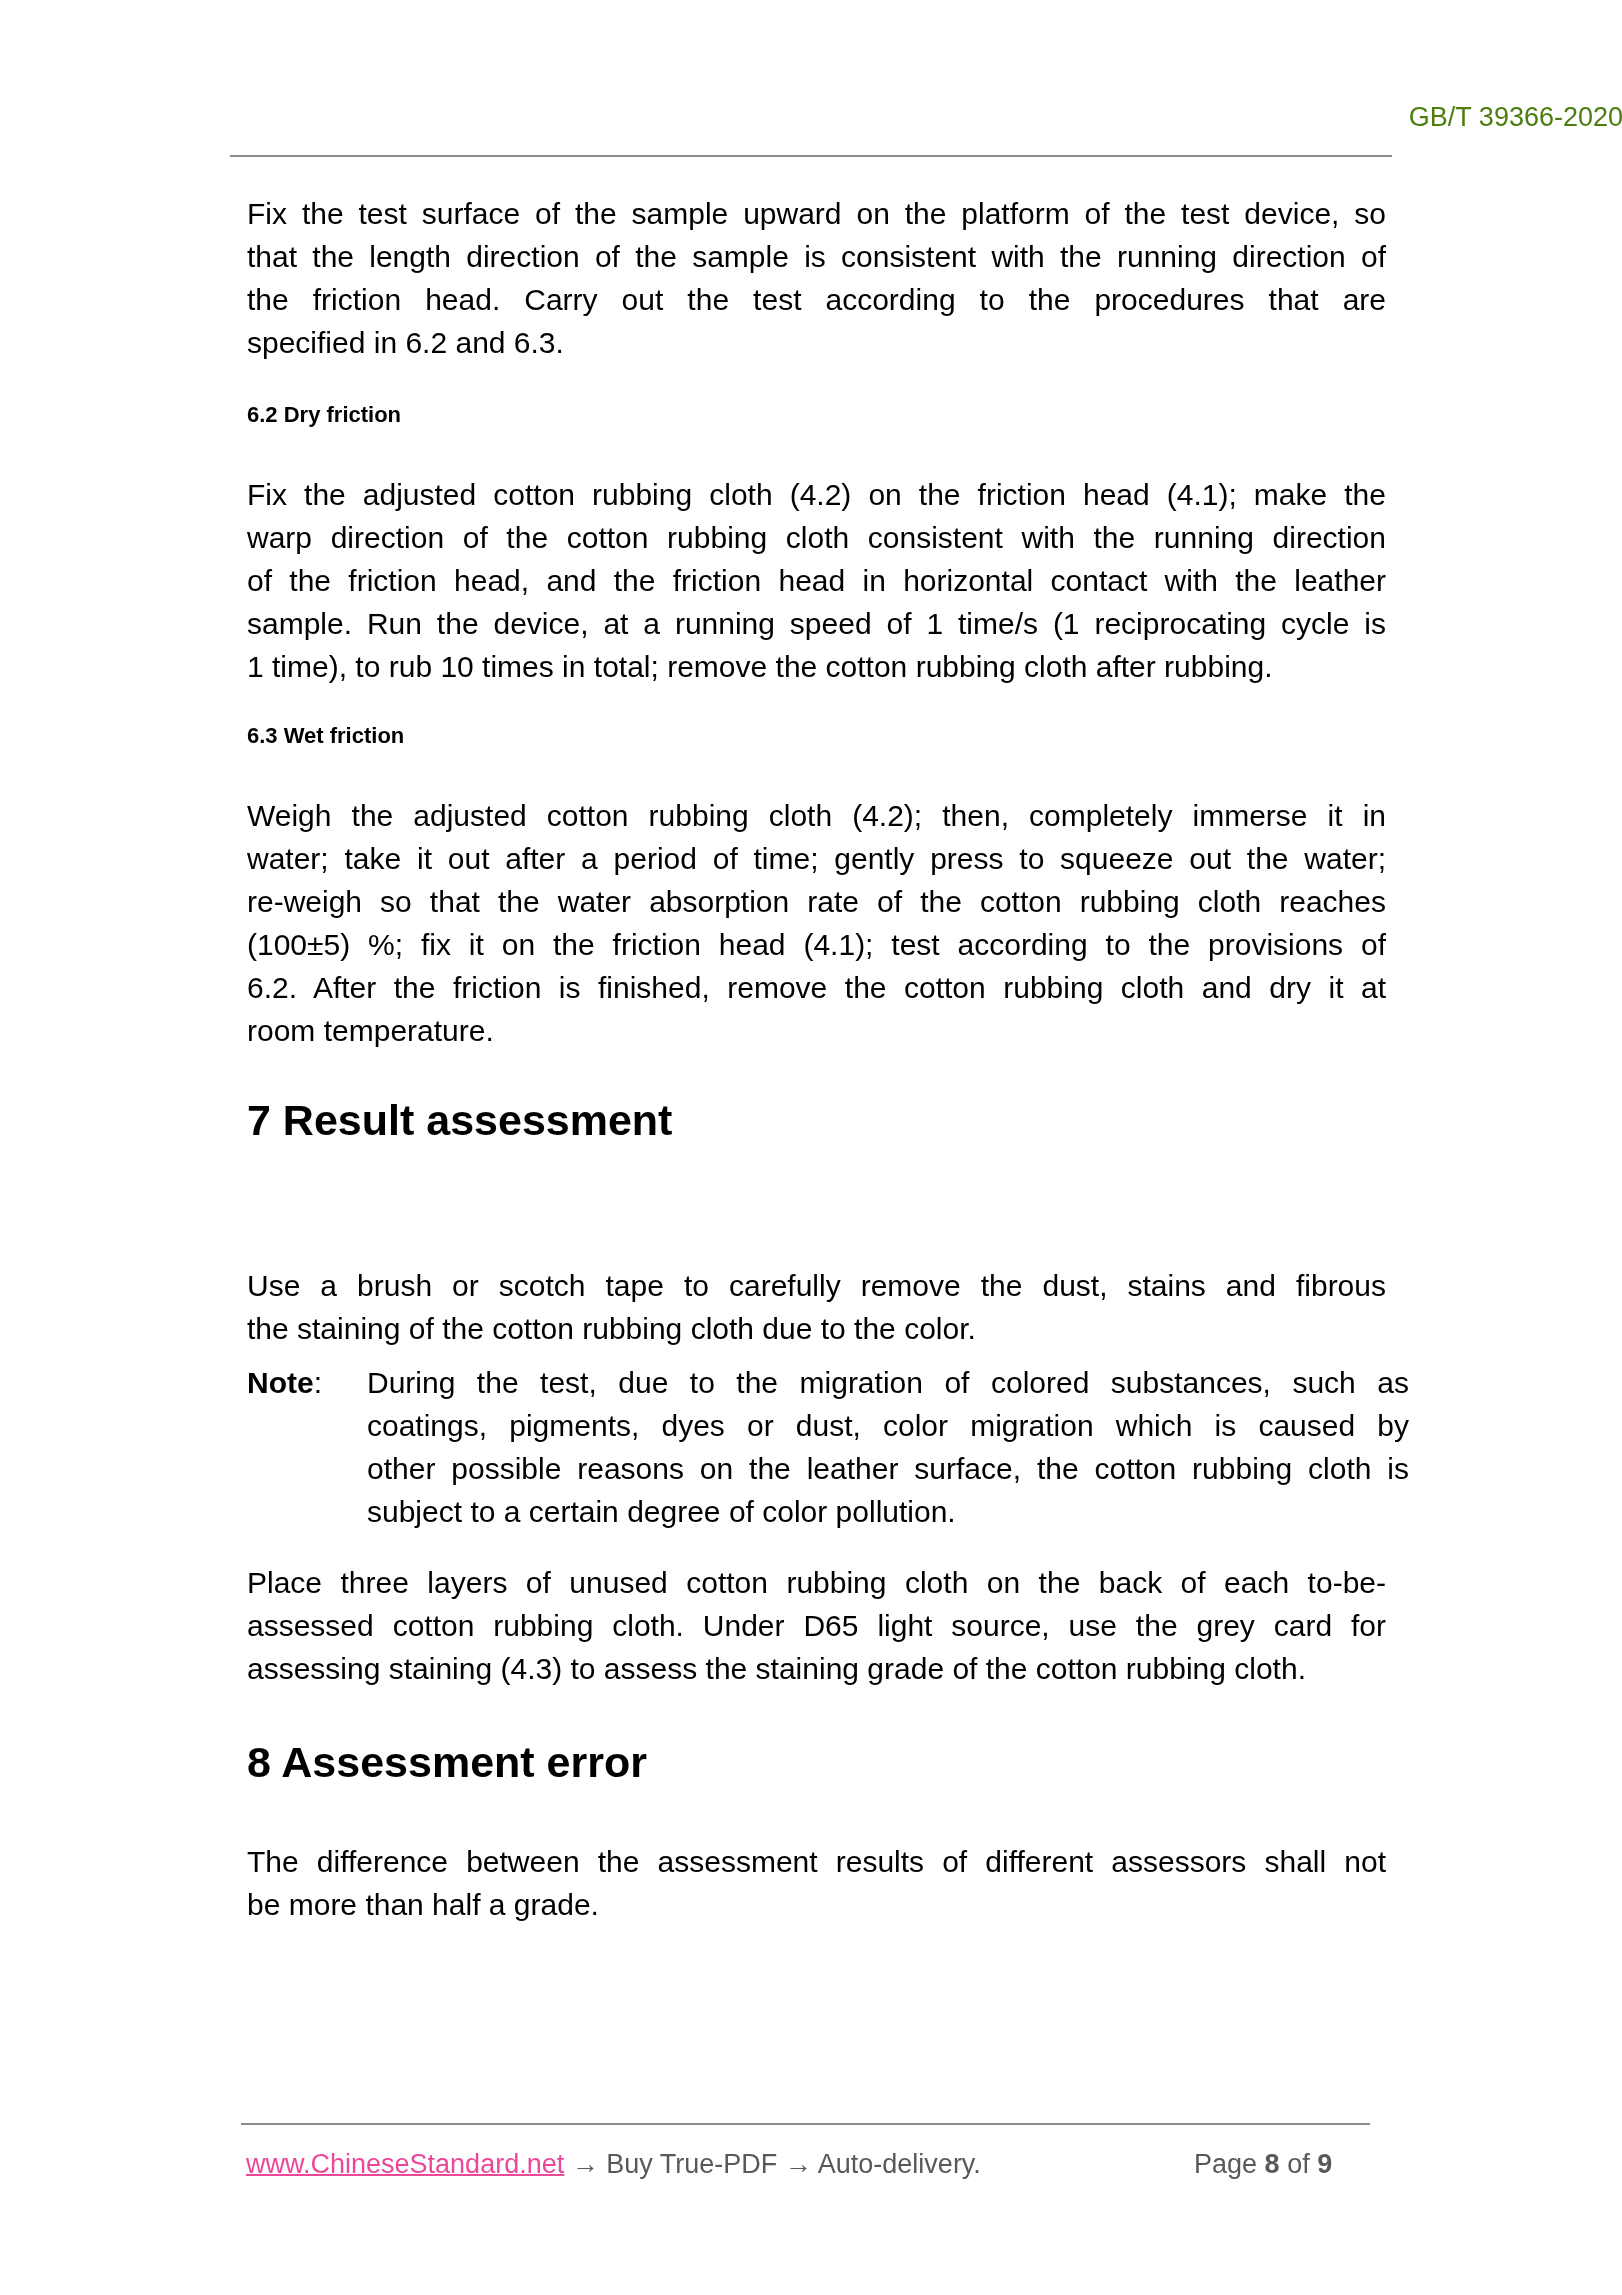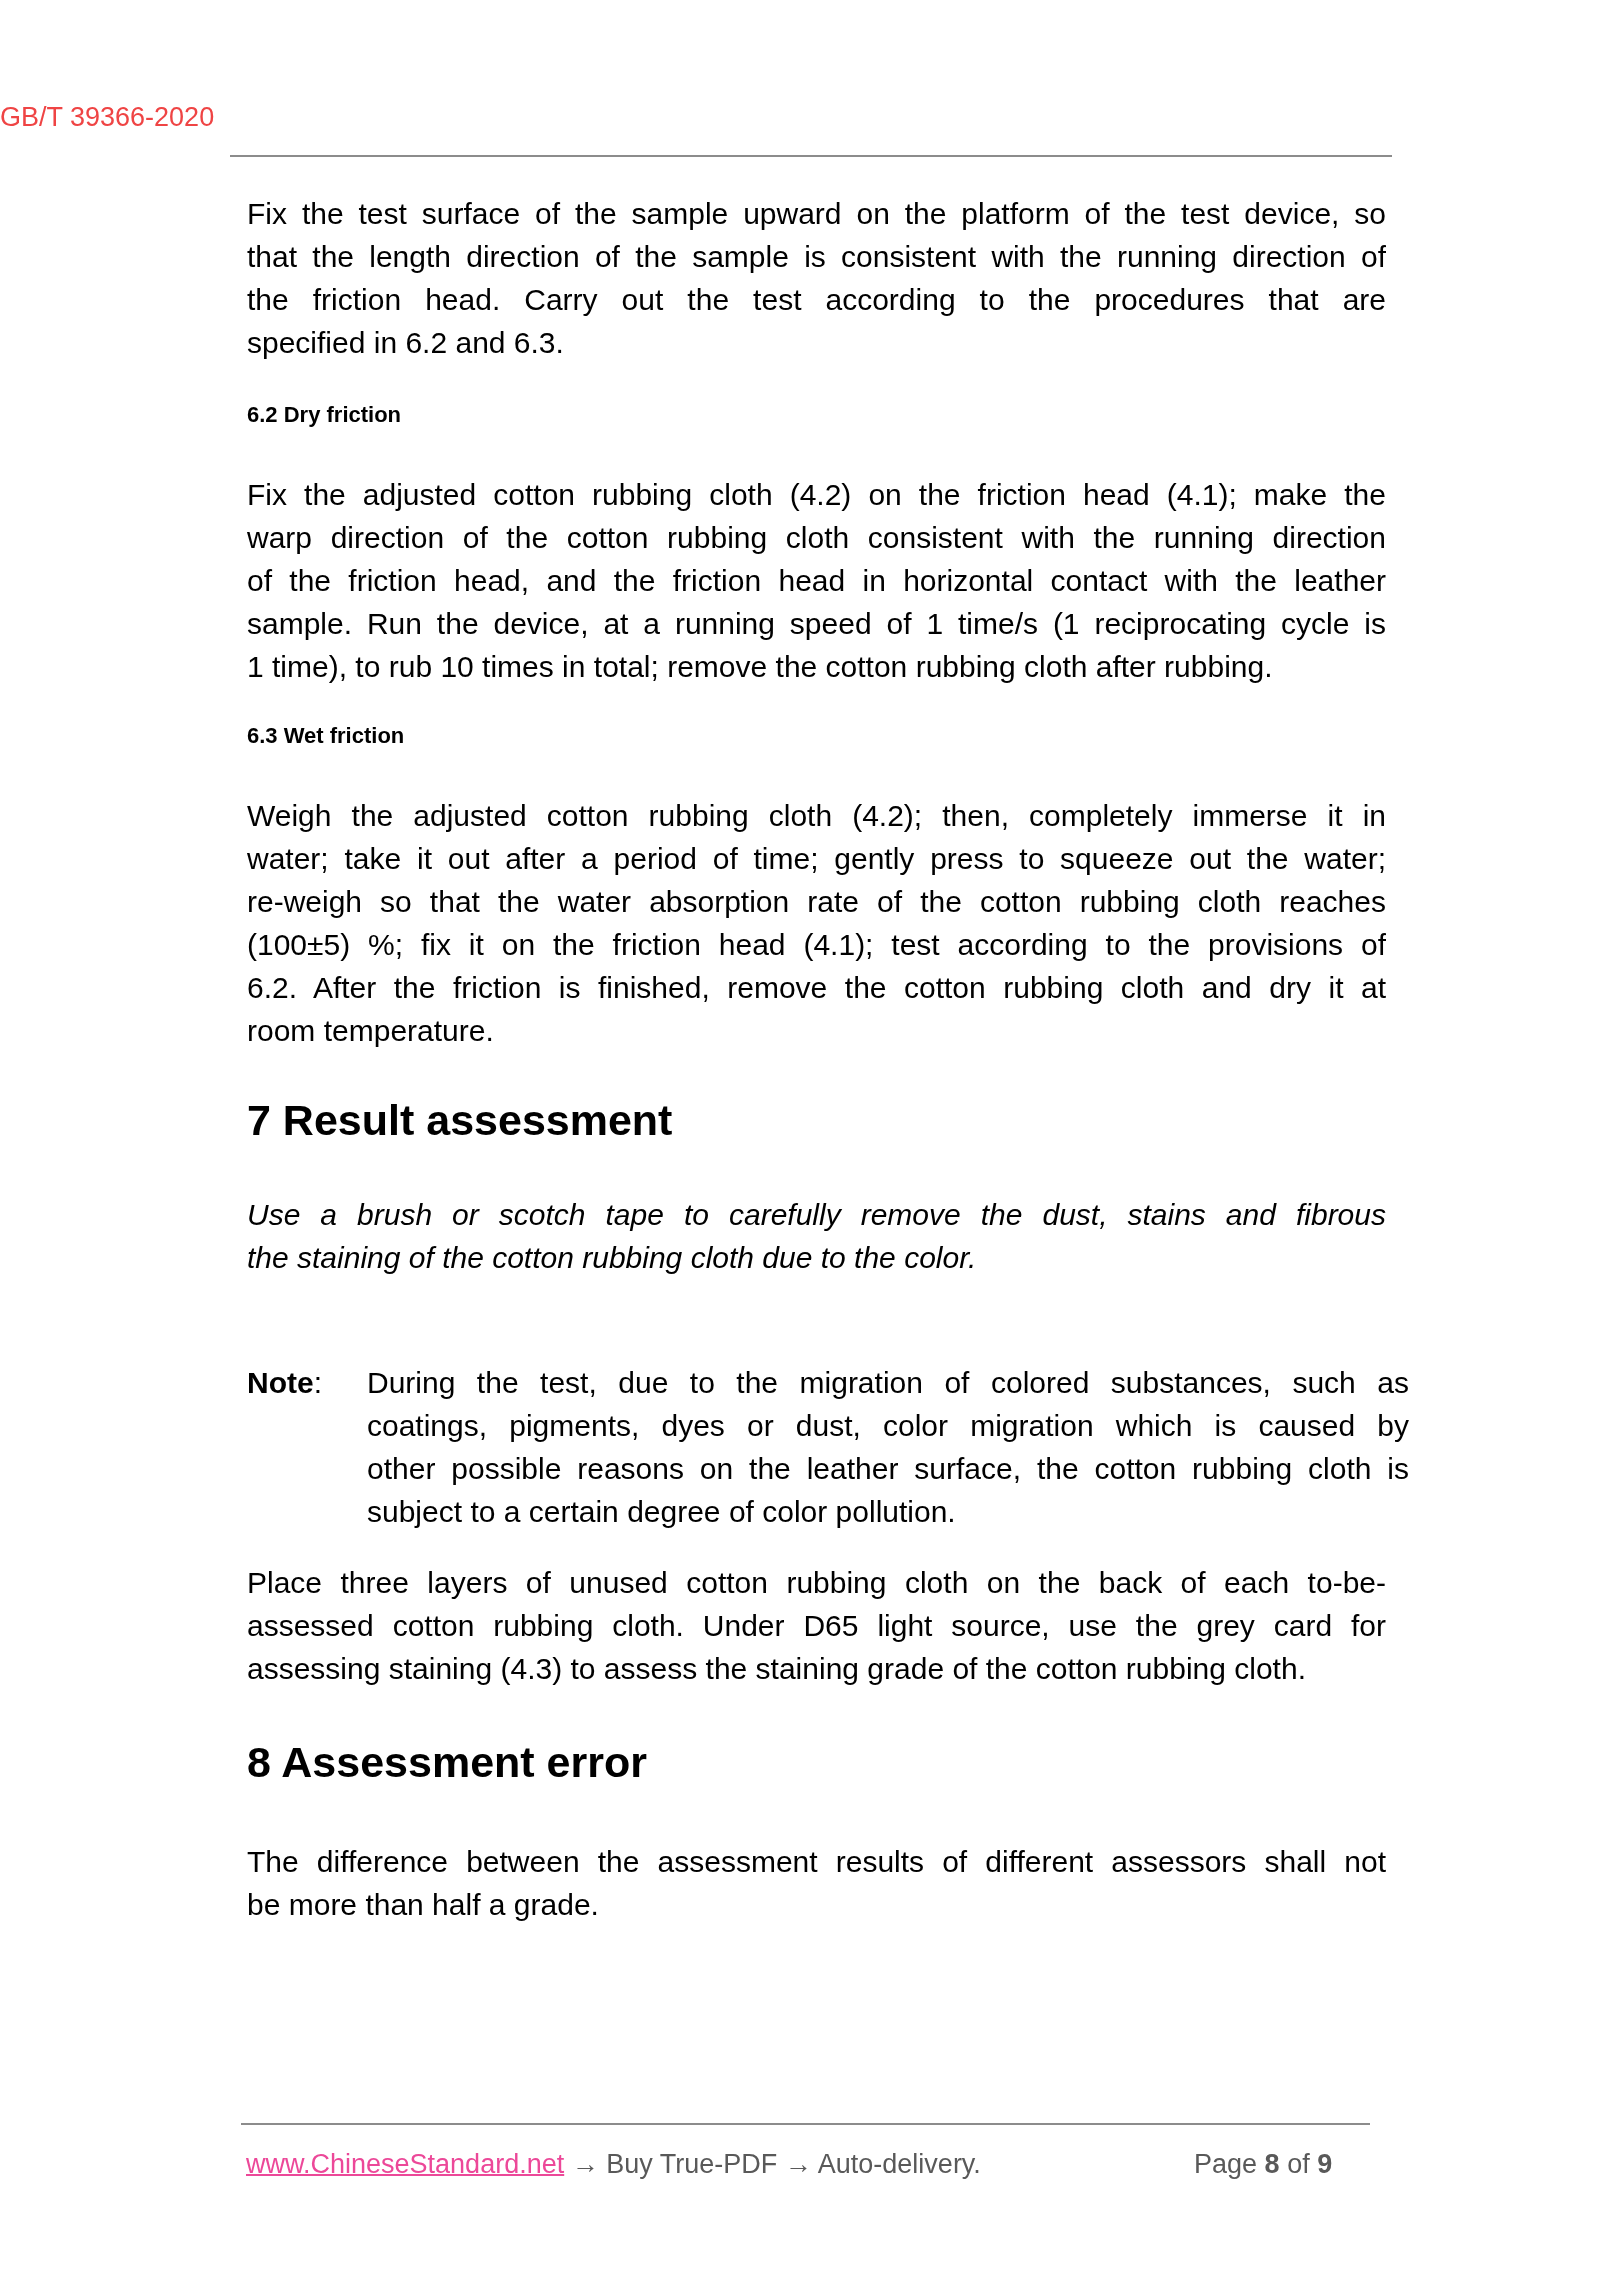--- a/index.html
+++ b/index.html
@@ -1,19 +1,19 @@
 <!DOCTYPE html>
 <html style="font-size:13.3px"><head>
 <meta charset="utf-8">
 <style>
   html, body { margin:0; padding:0; background:#ffffff; }
   body { width:1623px; height:2295px; position:relative; overflow:hidden;
          font-family:"Liberation Sans", sans-serif; color:#000; }
   .abs { position:absolute; }
-  .hdr-text { left:0; width:1623px; top:101px; text-align:left; font-size:27px; line-height:32px; color:#ef4444; }
+  .hdr-text { left:0; width:1623px; top:101px; text-align:right; font-size:27px; line-height:32px; color:#4d7c0f; }
   .rule { position:absolute; height:1.7px; background:#8c8c8c; }
   .block { position:absolute; left:247px; width:1139px; font-size:30px; line-height:43px; }
   .line { display:block; white-space:nowrap; height:43px; }
   .line.j { text-align:justify; text-align-last:justify; white-space:normal; overflow:hidden; }
   .h2 { position:absolute; left:247px; font-size:22px; font-weight:bold; line-height:42px; white-space:nowrap; }
   .h1 { position:absolute; left:247px; font-size:43px; font-weight:bold; line-height:52px; white-space:nowrap; }
   .note { position:absolute; left:247px; width:1139px; font-size:30px; line-height:43px; }
   .note-label { position:absolute; left:0; top:0; white-space:nowrap; }
   .note-label b { font-weight:bold; }
   .note-body { position:absolute; left:97px; width:1042px; top:0;margin-left:23px; }
@@ -47,21 +47,21 @@
 <div class="block" style="top:794px;">
   <span class="line j">Weigh the adjusted cotton rubbing cloth (4.2); then, completely immerse it in</span>
   <span class="line j">water; take it out after a period of time; gently press to squeeze out the water;</span>
   <span class="line j">re-weigh so that the water absorption rate of the cotton rubbing cloth reaches</span>
   <span class="line j">(100±5) %; fix it on the friction head (4.1); test according to the provisions of</span>
   <span class="line j">6.2. After the friction is finished, remove the cotton rubbing cloth and dry it at</span>
   <span class="line">room temperature.</span>
 </div>
 
 <div class="h1" style="top:1094px;text-align:center;">7 Result assessment</div>
-<div class="block" style="top:1193px;font-style:italic;">
+<div class="block" style="top:1264px;">
   <span class="line j">Use a brush or scotch tape to carefully remove the dust, stains and fibrous</span>
   <span class="line">the staining of the cotton rubbing cloth due to the color.</span>
 </div>
 
 <div class="note" style="top:1361px;">
   <span class="note-label"><b>Note</b><span>:</span></span>
   <div class="note-body">
     <span class="line j">During the test, due to the migration of colored substances, such as</span>
     <span class="line j">coatings, pigments, dyes or dust, color migration which is caused by</span>
     <span class="line j">other possible reasons on the leather surface, the cotton rubbing cloth is</span>

